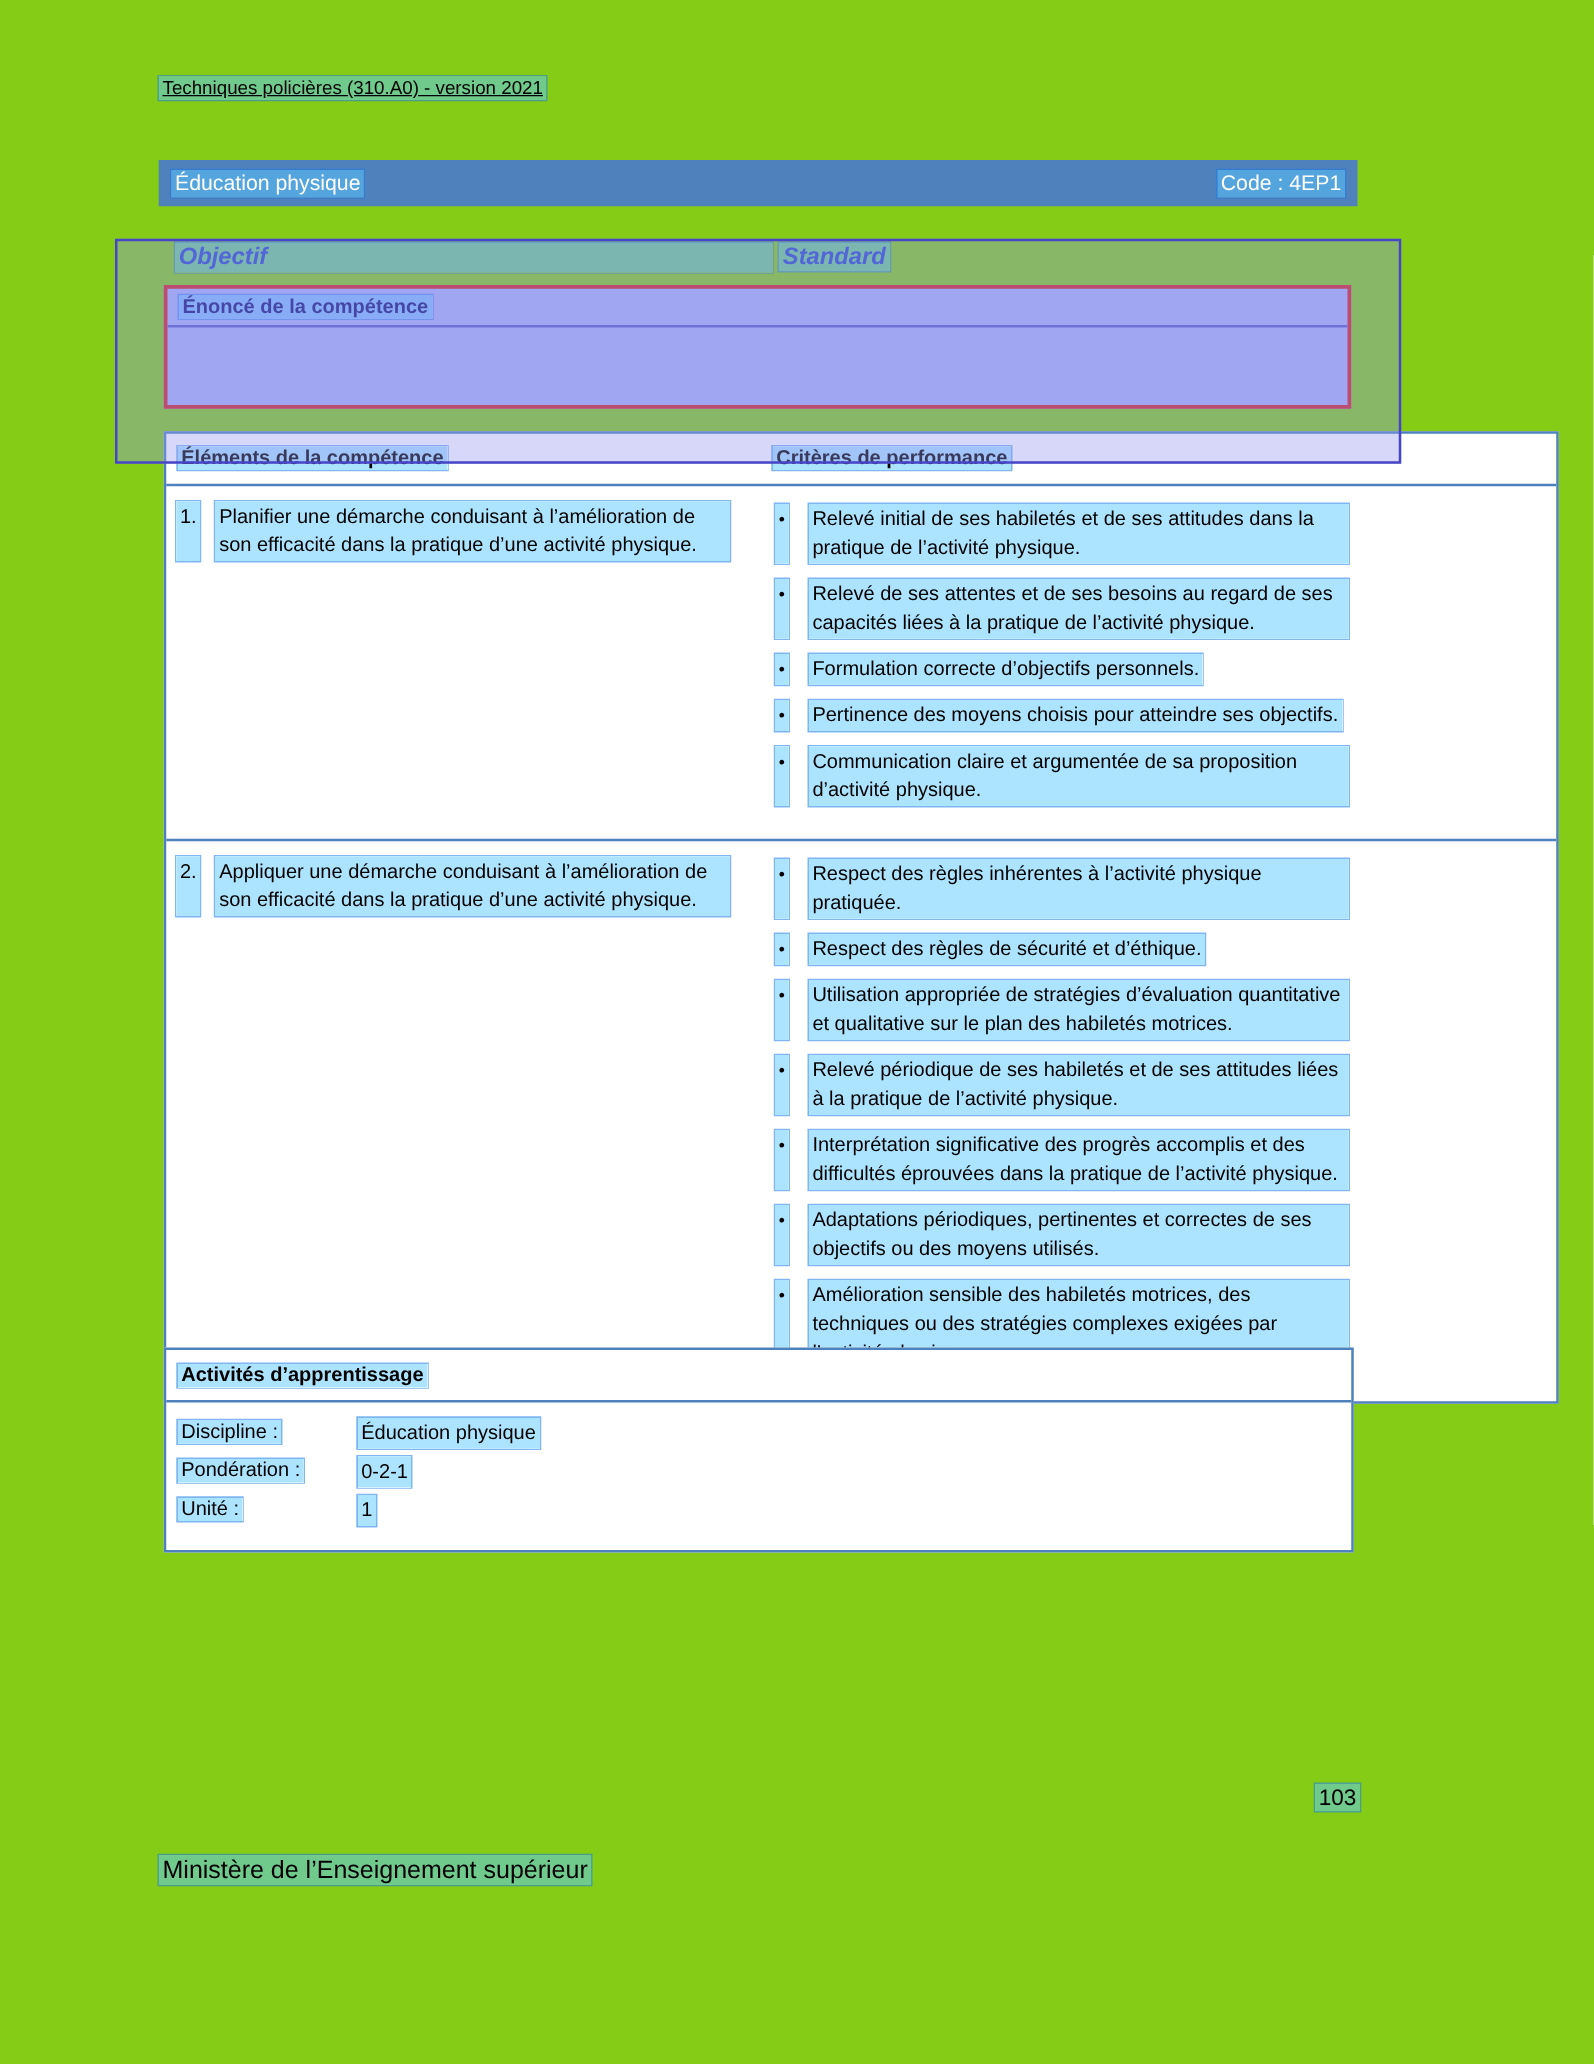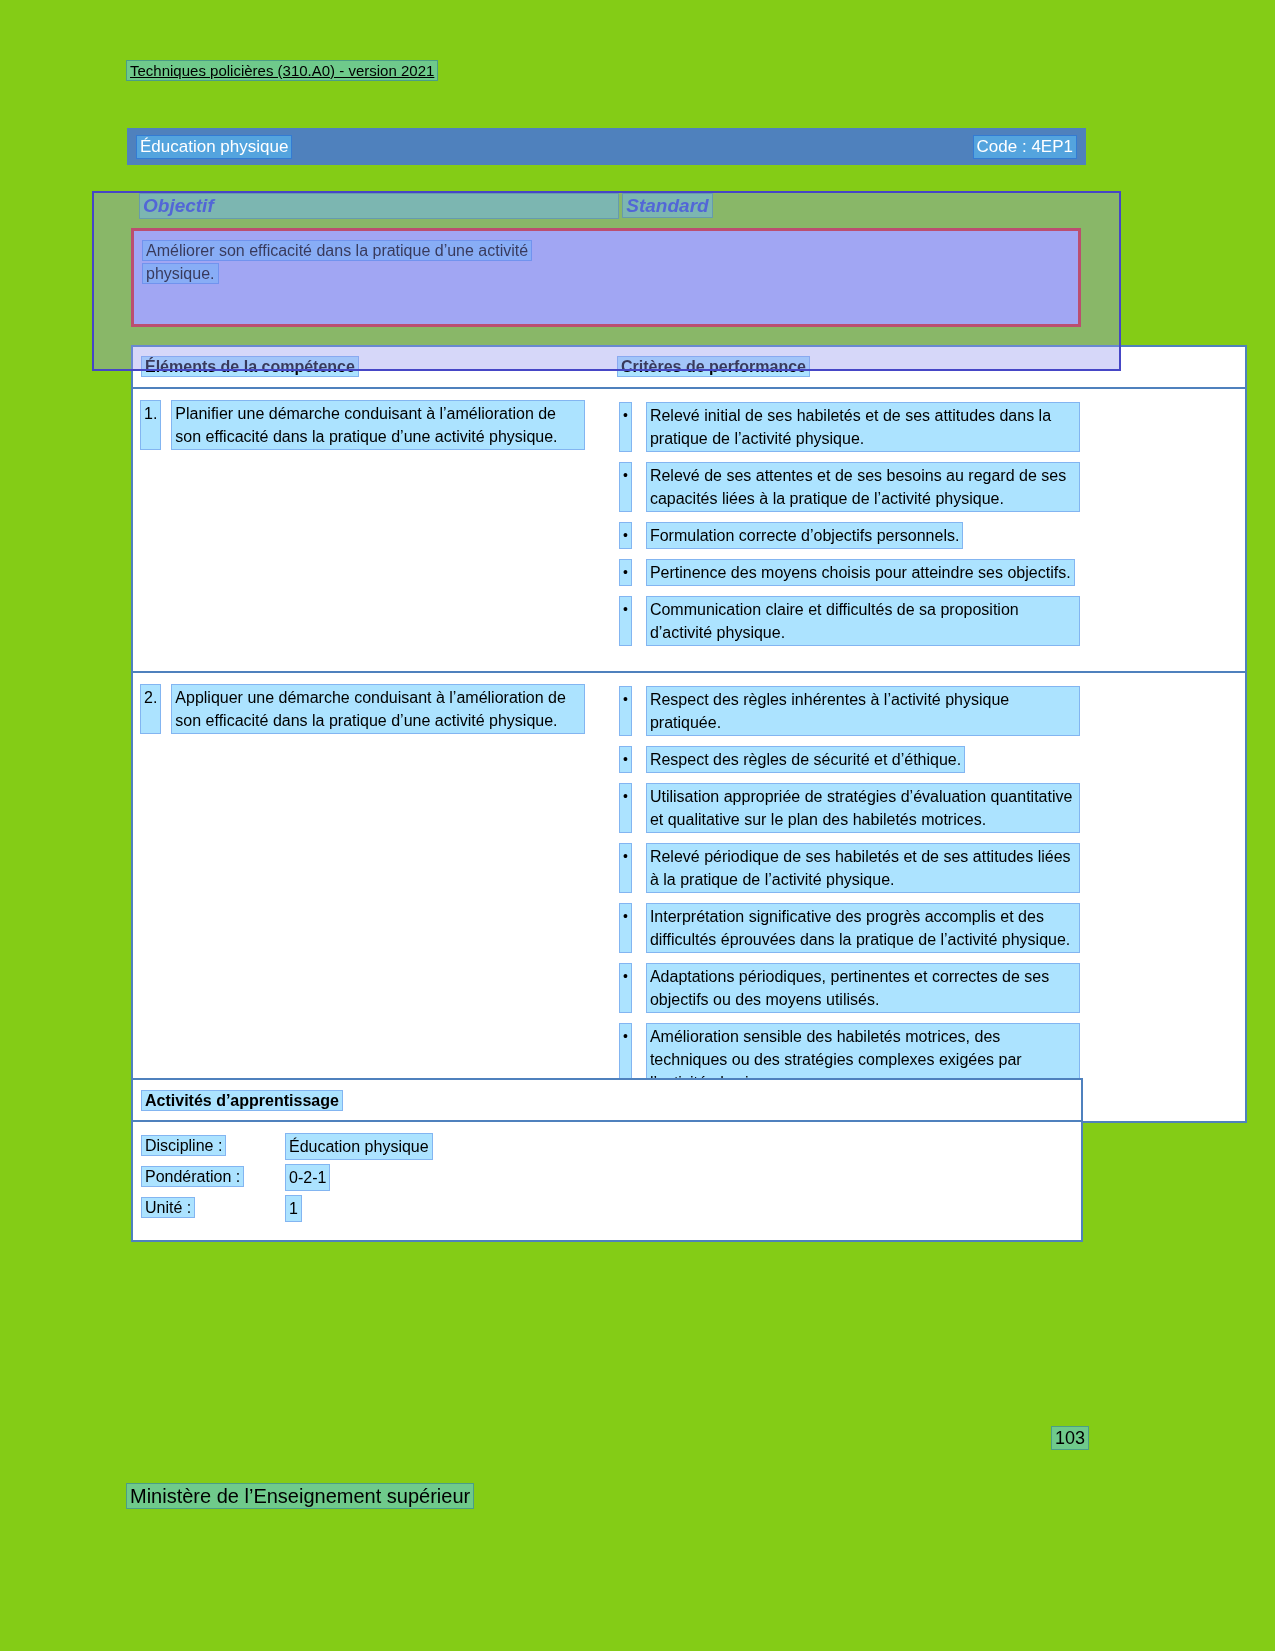--- a/index.html
+++ b/index.html
@@ -136,22 +136,22 @@
     <span class="hl">Éducation physique</span>
     <span class="hl">Code : 4EP1</span>
   </div>
 
   <div class="obj-std-row">
     <span class="obj hl">Objectif</span>
     <span class="std hl">Standard</span>
   </div>
 
   <div class="enonce-box">
-    <div class="enonce-body">
-      <span class="hl">Améliorer son efficacité dans la pratique d’une activité physique.</span>
+    <div class="enonce-title">
+      <span class="hl">Énoncé de la compétence</span>
     </div>
   </div>
 
   <div class="main-table">
     <div class="t-header">
       <div class="t-h1">
         <span class="hl">Éléments de la compétence</span>
       </div>
       <div class="t-h2">
         <span class="hl">Critères de performance</span>
@@ -178,21 +178,21 @@
           <li class="crit-item">
             <span class="crit-bullet hl">•</span>
             <span class="crit-text hl">Formulation correcte d’objectifs personnels.</span>
           </li>
           <li class="crit-item">
             <span class="crit-bullet hl">•</span>
             <span class="crit-text hl">Pertinence des moyens choisis pour atteindre ses objectifs.</span>
           </li>
           <li class="crit-item">
             <span class="crit-bullet hl">•</span>
-            <span class="crit-text hl">Communication claire et difficultés de sa proposition d’activité physique.</span>
+            <span class="crit-text hl">Communication claire et argumentée de sa proposition d’activité physique.</span>
           </li>
         </ul>
       </div>
     </div>
 
     <div class="t-row">
       <div class="t-el">
         <div class="t-el-inner">
           <span class="t-el-num hl">2.</span>
           <span class="t-el-text hl">Appliquer une démarche conduisant à l’amélioration de son efficacité dans la pratique d’une activité physique.</span>

